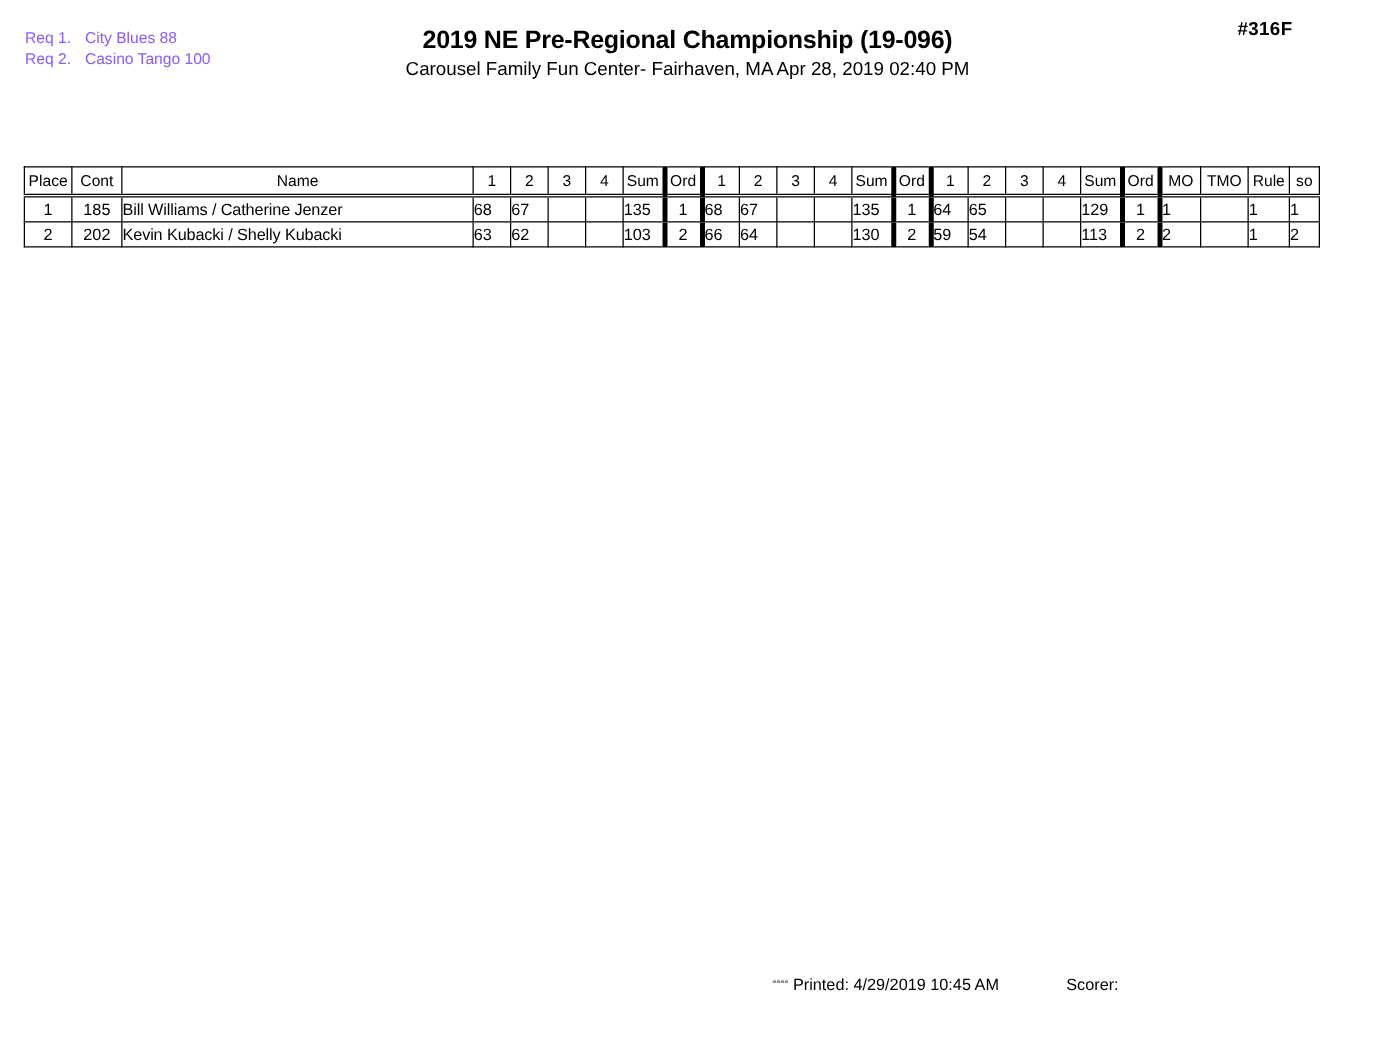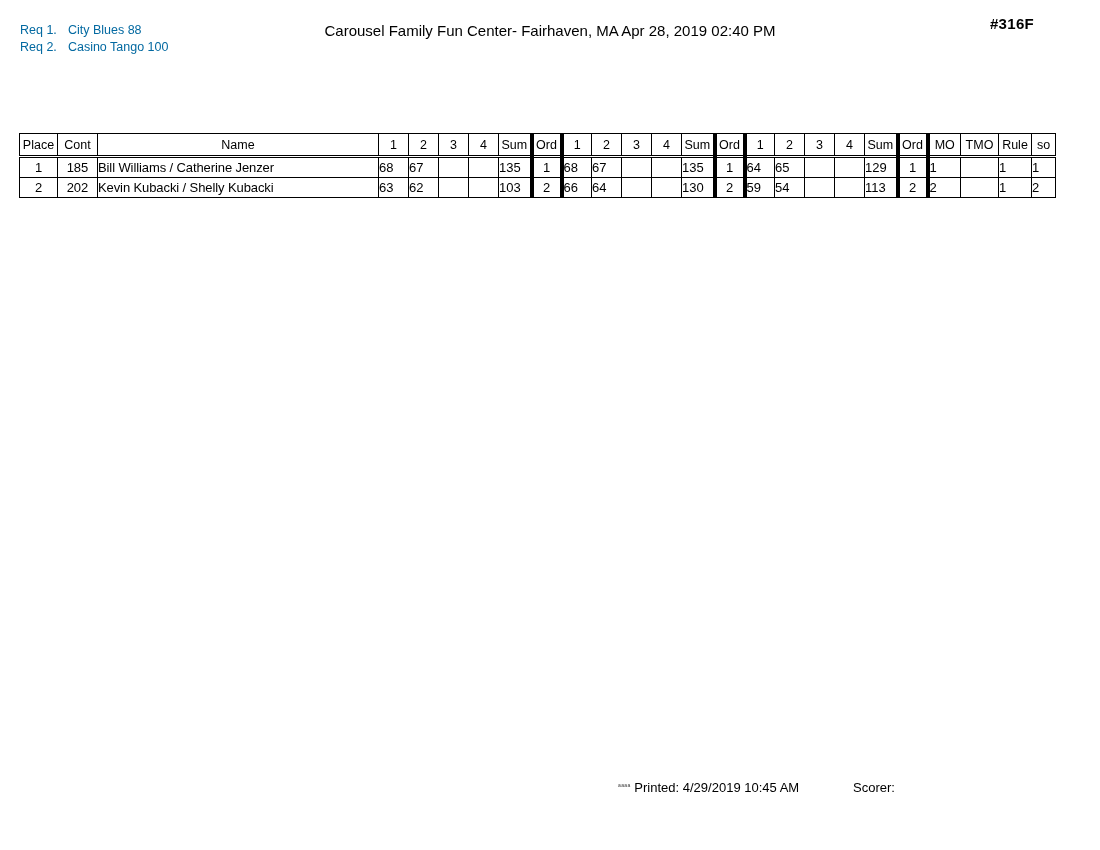--- a/index.html
+++ b/index.html
@@ -16,21 +16,21 @@
     overflow: hidden;
   }
 
   
   .req-block {
     position: absolute;
     left: 20px;
     top: 22px;
     font-size: 12.5px;
     line-height: 17px;
-    color: #0369a1;
+    color: #8b5cf6;
   }
   .req-line { white-space: nowrap; }
   .req-label { display: inline-block; }
   .req-num { display: inline-block; width: 18px; }
   .req-name { }
 
   
   .title-block {
     position: absolute;
     left: 0;
@@ -194,20 +194,21 @@
     <span class="req-name">City Blues 88</span>
   </div>
   <div class="req-line">
     <span class="req-label">Req</span>
     <span class="req-num">2.</span>
     <span class="req-name">Casino Tango 100</span>
   </div>
 </div>
 
 <div class="title-block">
+  <div class="title-main">2019 NE Pre-Regional Championship (19-096)</div>
   <div class="title-venue">Carousel Family Fun Center- Fairhaven, MA  Apr 28, 2019  02:40 PM</div>
 </div>
 
 <div class="event-number">#316F</div>
 
 <div class="sheet">
   <table class="results">
     <colgroup>
       <col style="width:38px">
       <col style="width:40px">

